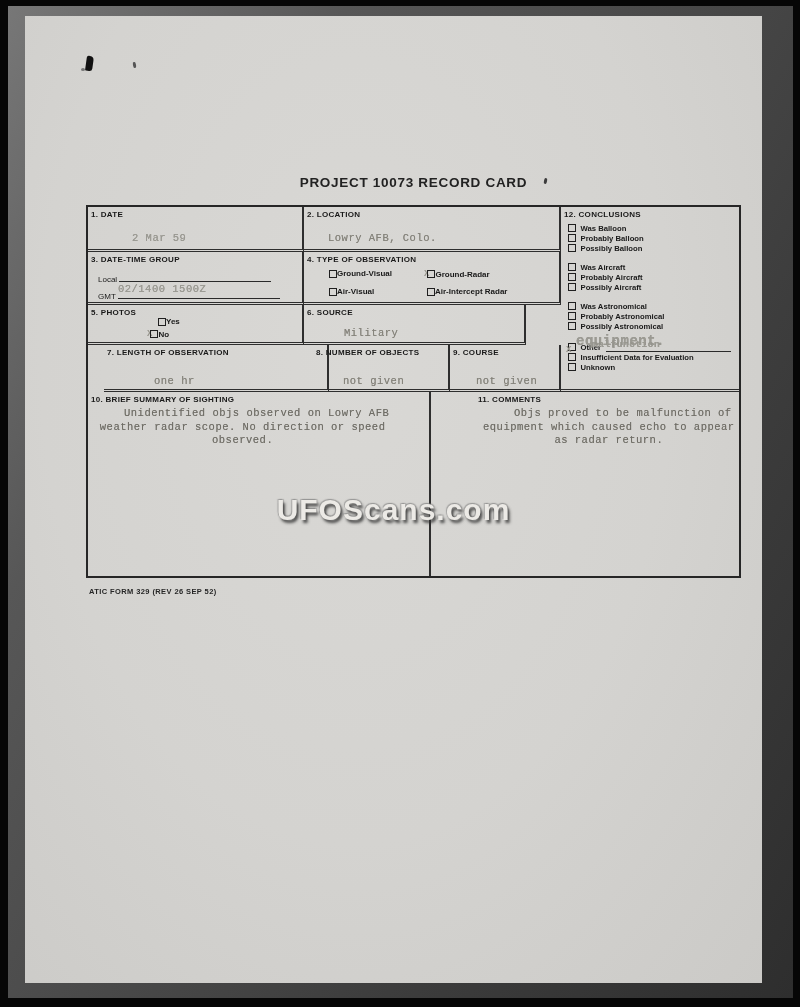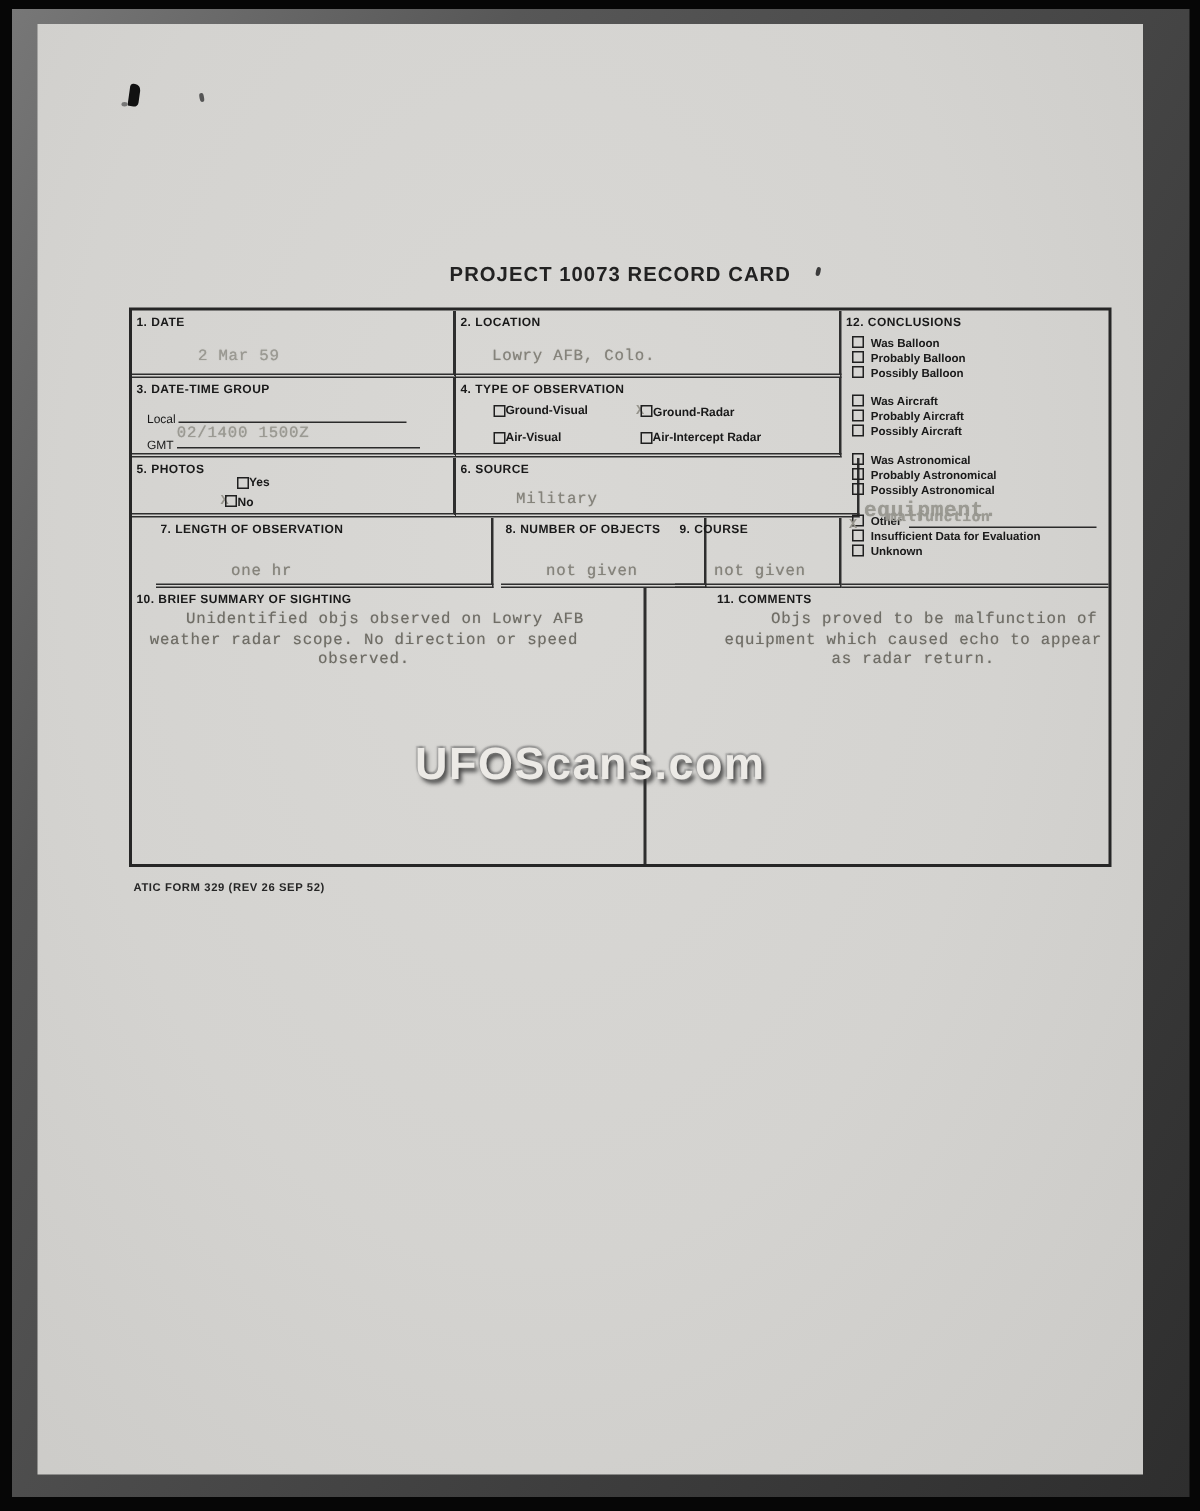--- a/index.html
+++ b/index.html
@@ -154,31 +154,31 @@
         <span class="cbox"></span>
         <span>Yes</span>
       </div>
       <div class="opt" style="left:59px;top:24px;">
         <span class="typed-x">X</span>
         <span class="cbox"></span>
         <span>No</span>
       </div>
     </div>
 
-    <div class="cell br bb" style="left:216px;top:98px;width:269px;height:40px;">
+    <div class="cell br bb" style="left:216px;top:98px;width:222px;height:40px;">
       <div class="flabel">6. SOURCE</div>
       <span class="typed" style="left:40px;top:22px;">Military</span>
     </div>
 
     <div class="cell br bb" style="left:0;top:138px;width:225px;height:47px;margin-left:16px;">
       <div class="flabel">7. LENGTH OF OBSERVATION</div>
       <span class="typed" style="left:50px;bottom:2px;">one hr</span>
     </div>
 
-    <div class="cell br bb" style="left:225px;top:138px;width:137px;height:47px;margin-left:21px;">
+    <div class="cell br bb" style="left:225px;top:138px;width:137px;height:47px;">
       <div class="flabel">8. NUMBER OF OBJECTS</div>
       <span class="typed" style="left:30px;bottom:2px;">not given</span>
     </div>
 
     <div class="cell br bb" style="left:362px;top:138px;width:111px;height:47px;">
       <div class="flabel">9. COURSE</div>
       <span class="typed" style="left:26px;bottom:2px;">not given</span>
     </div>
 
     <div class="cell bb" style="left:473px;top:0;right:0;height:185px;">

